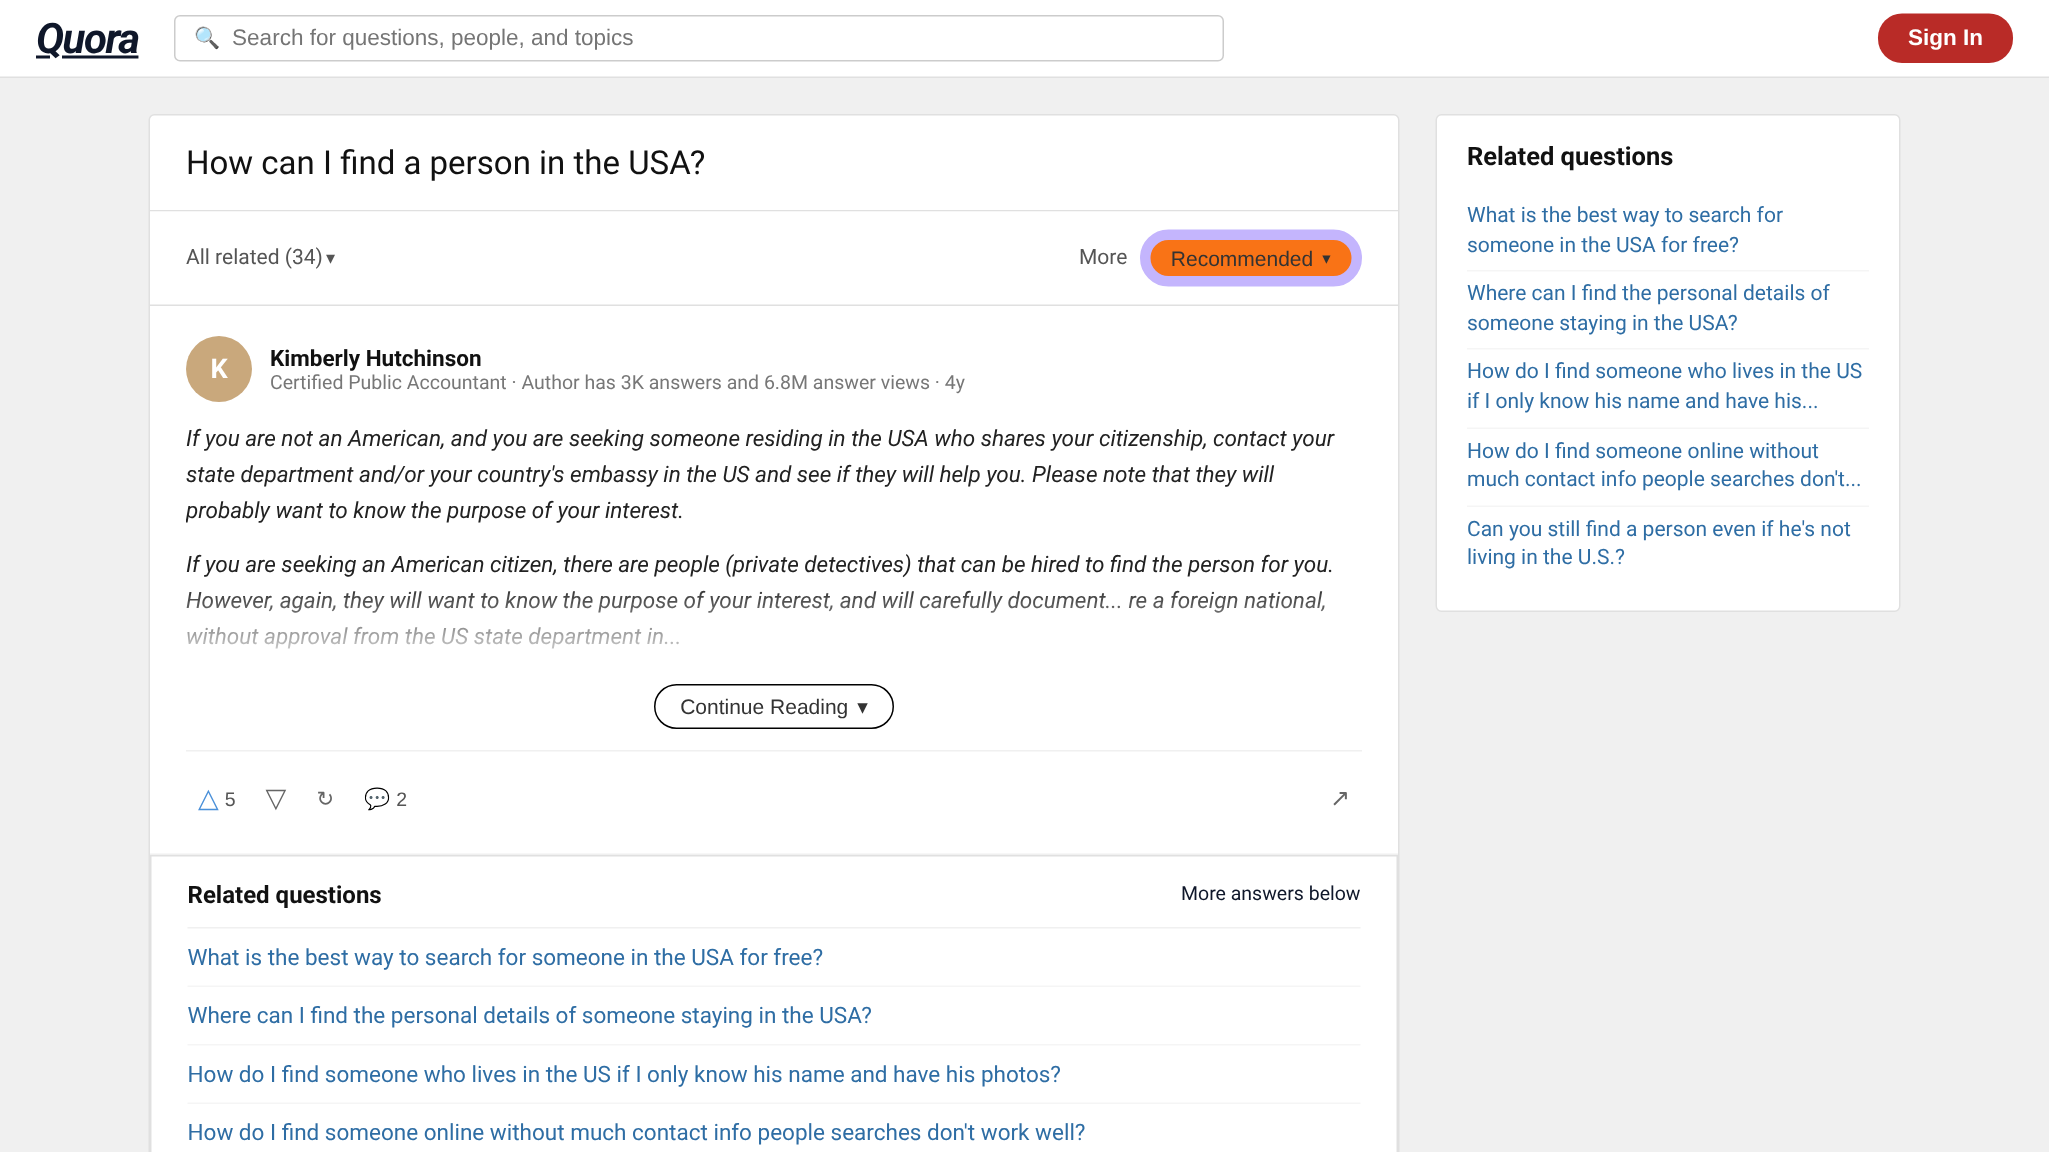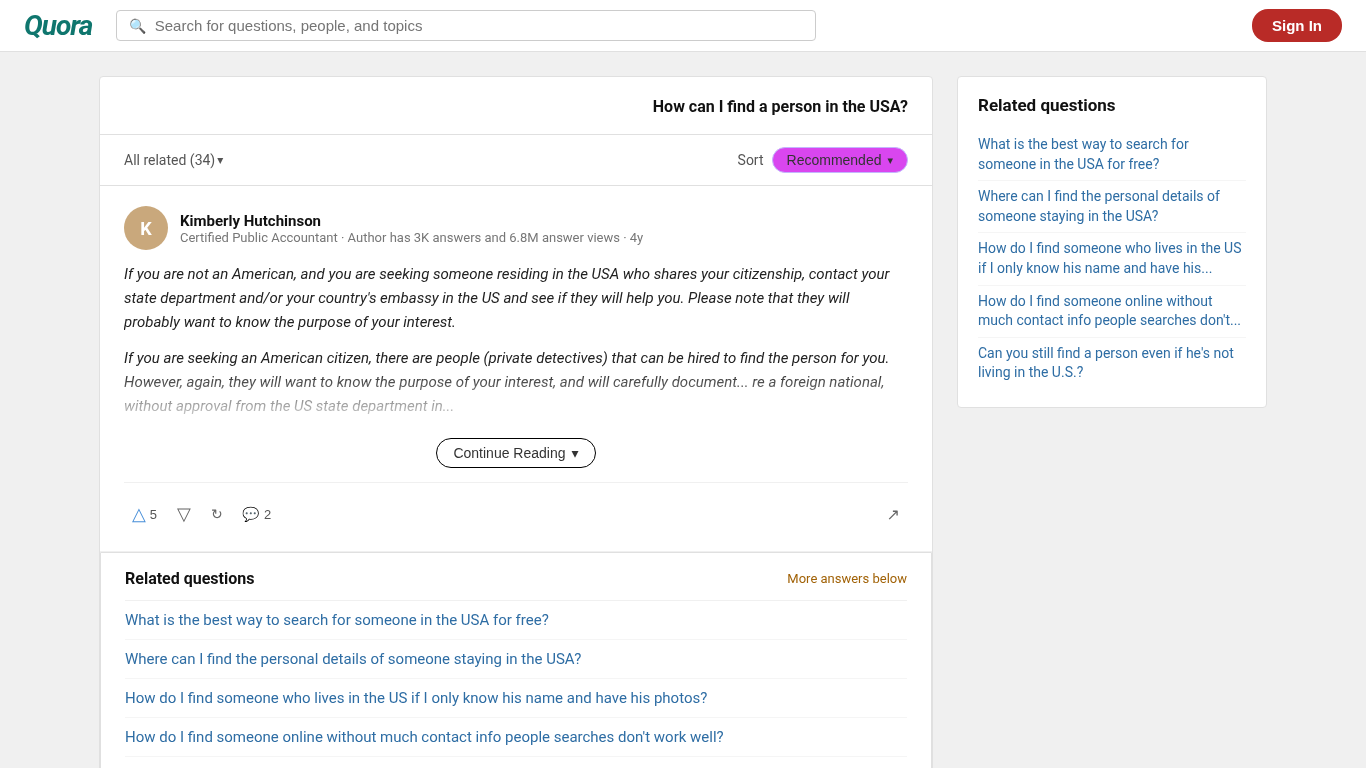--- a/index.html
+++ b/index.html
@@ -14,25 +14,26 @@
       align-items: center;
       padding: 0 24px;
       gap: 16px;
       position: sticky;
       top: 0;
       z-index: 100;
     }
     .logo {
       font-size: 28px;
       font-weight: bold;
-      color: #0f766e;
+      color: #0f172a;
       letter-spacing: -1px;
       font-style: italic;
       margin-right: 8px;
       white-space: nowrap;
+      text-decoration: underline;
     }
     .search-bar {
       flex: 1;
       max-width: 700px;
       display: flex;
       align-items: center;
       border: 1px solid #ccc;
       border-radius: 4px;
       padding: 6px 12px;
       gap: 8px;
@@ -82,26 +83,25 @@
     }
 
     
     .question-card {
       background: #fff;
       border: 1px solid #e0e0e0;
       border-radius: 4px;
       margin-bottom: 0;
     }
     .question-title {
-      font-size: 16px;
-      font-weight: 700;
+      font-size: 22px;
+      font-weight: 400;
       color: #111;
       padding: 20px 24px 18px;
       border-bottom: 1px solid #e0e0e0;
-      text-align: right;
     }
 
     
     .filter-bar {
       display: flex;
       align-items: center;
       padding: 12px 24px;
       border-bottom: 1px solid #e0e0e0;
       background: #fff;
     }
@@ -114,25 +114,25 @@
       cursor: pointer;
     }
     .filter-all .chevron { font-size: 12px; color: #555; }
     .sort-label {
       margin-left: auto;
       font-size: 14px;
       color: #555;
       margin-right: 8px;
     }
     .sort-btn {
-      border: 1px solid #c4b5fd;
+      border: 7px solid #c4b5fd;
       border-radius: 20px;
       padding: 4px 14px;
       font-size: 14px;
-      background: #d946ef;
+      background: #f97316;
       cursor: pointer;
       display: flex;
       align-items: center;
       gap: 6px;
       color: #333;
     }
     .sort-btn .chevron { font-size: 11px; }
 
     
     .answer-block {
@@ -234,21 +234,21 @@
       padding: 16px 0 12px;
       border-bottom: 1px solid #f0f0f0;
     }
     .related-inline-title {
       font-weight: 700;
       font-size: 16px;
       color: #111;
     }
     .more-answers {
       font-size: 13px;
-      color: #a16207;
+      color: #0f172a;
     }
     .related-link {
       display: block;
       padding: 10px 0;
       font-size: 15px;
       color: #2e6da4;
       text-decoration: none;
       border-bottom: 1px solid #f5f5f5;
     }
     .related-link:last-child { border-bottom: none; }
@@ -307,21 +307,21 @@
   <div class="main-content">
 
     <div class="question-card">
       <h1 class="question-title">How can I find a person in the USA?</h1>
 
       <div class="filter-bar">
         <div class="filter-all">
           <span>All related (34)</span>
           <span class="chevron">▾</span>
         </div>
-        <span class="sort-label">Sort</span>
+        <span class="sort-label">More</span>
         <button class="sort-btn">
           <span>Recommended</span>
           <span class="chevron">▾</span>
         </button>
       </div>
 
       <div class="answer-block">
         <div class="author-row">
           <div class="avatar">
             <span>K</span>

